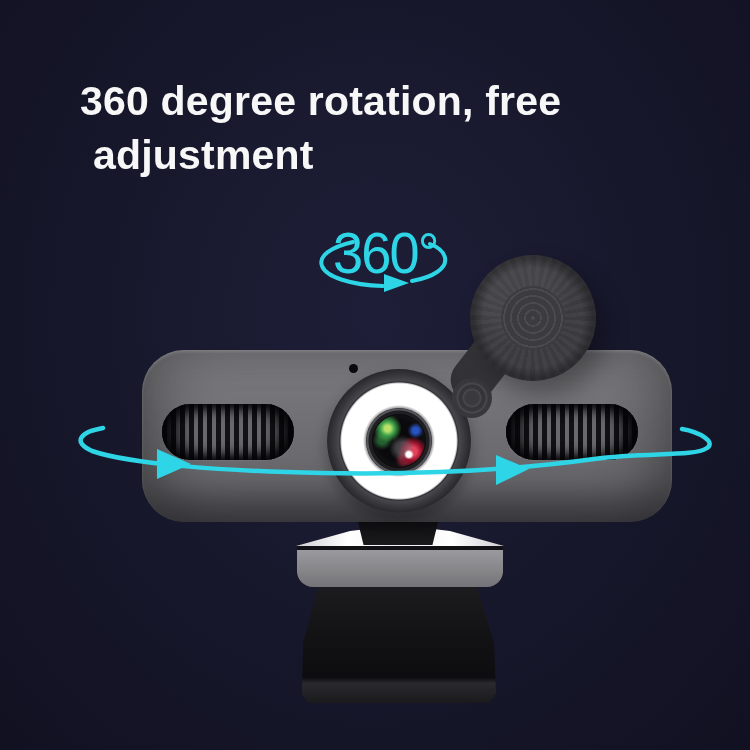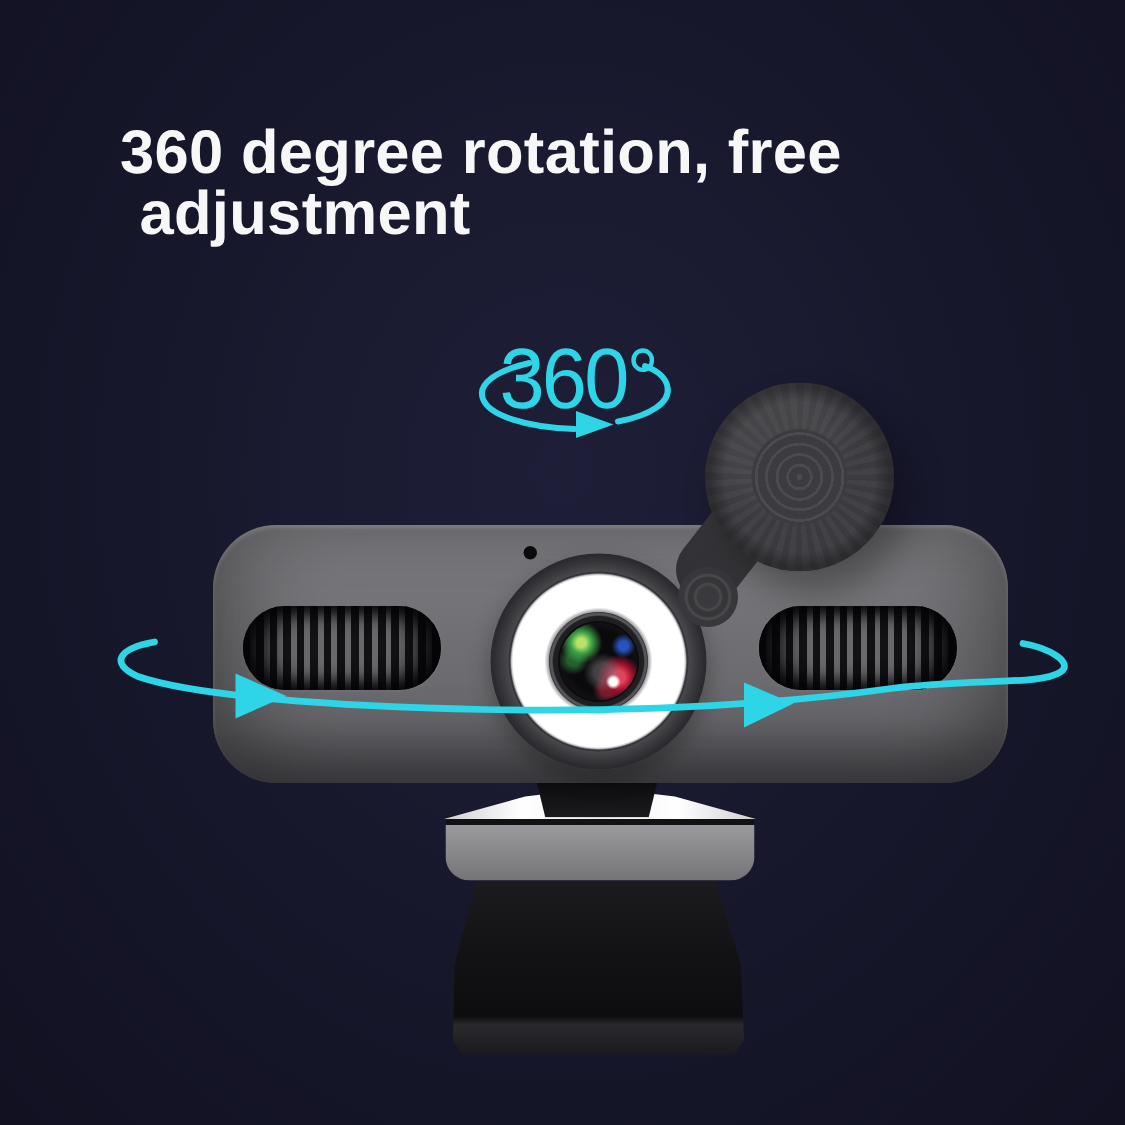--- a/index.html
+++ b/index.html
@@ -19,21 +19,21 @@
   .stage{
     position:relative;width:750px;height:750px;
     background:radial-gradient(ellipse at 50% 42%, var(--bg-center) 0%, var(--bg) 55%, var(--bg-edge) 100%);
     font-family:Liberation Sans, sans-serif;
   }
   .abs{position:absolute;}
 
   
   .heading{color:var(--heading-text);font-weight:700;font-size:41px;line-height:1.1;letter-spacing:.2px;white-space:nowrap;}
   .heading.l1{left:80px;top:79px;}
-  .heading.l2{left:93px;top:120px;}
+  .heading.l2{left:93px;top:133px;}
 
   
   .badge-label{
     left:333px;top:225px;color:var(--accent);
     font-size:57px;font-weight:400;letter-spacing:-2px;line-height:1;
     transform:scaleX(.95);transform-origin:left top;z-index:29;
   }
 
   
   .arrows-svg{left:0;top:0;z-index:30;pointer-events:none;}

